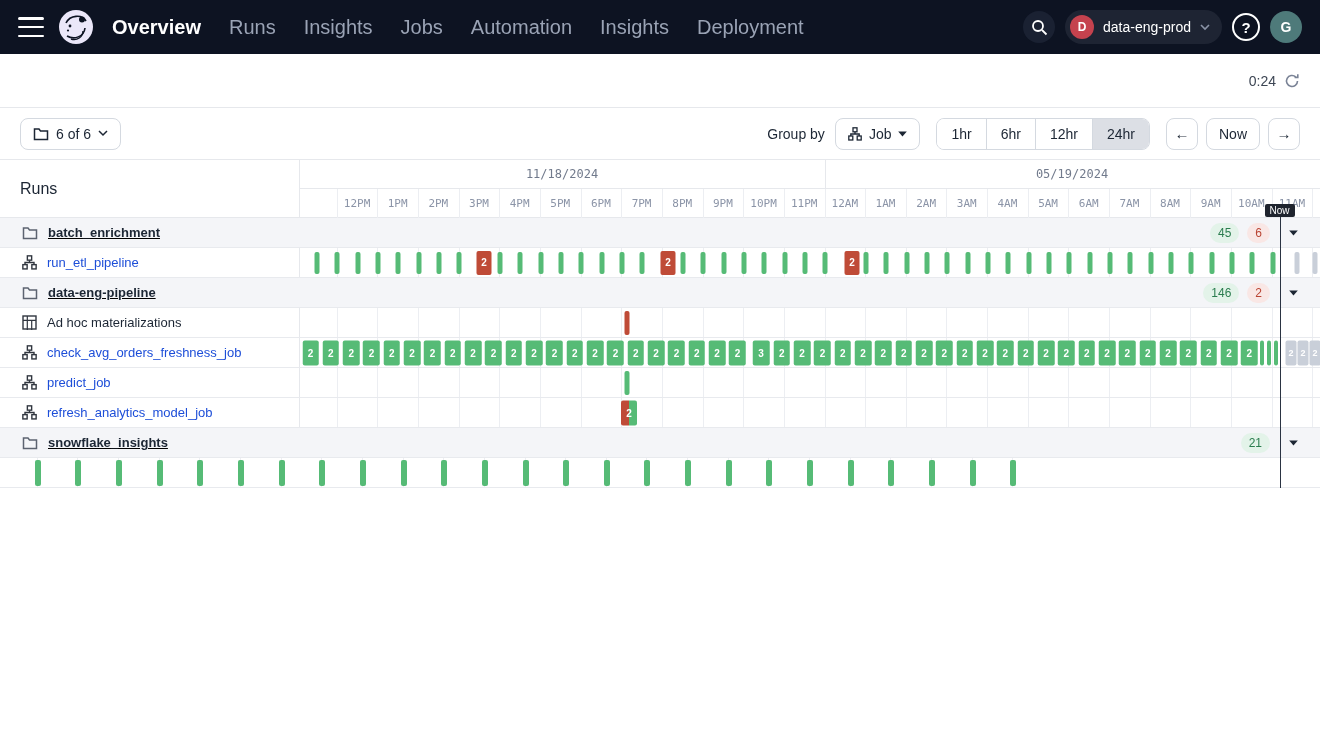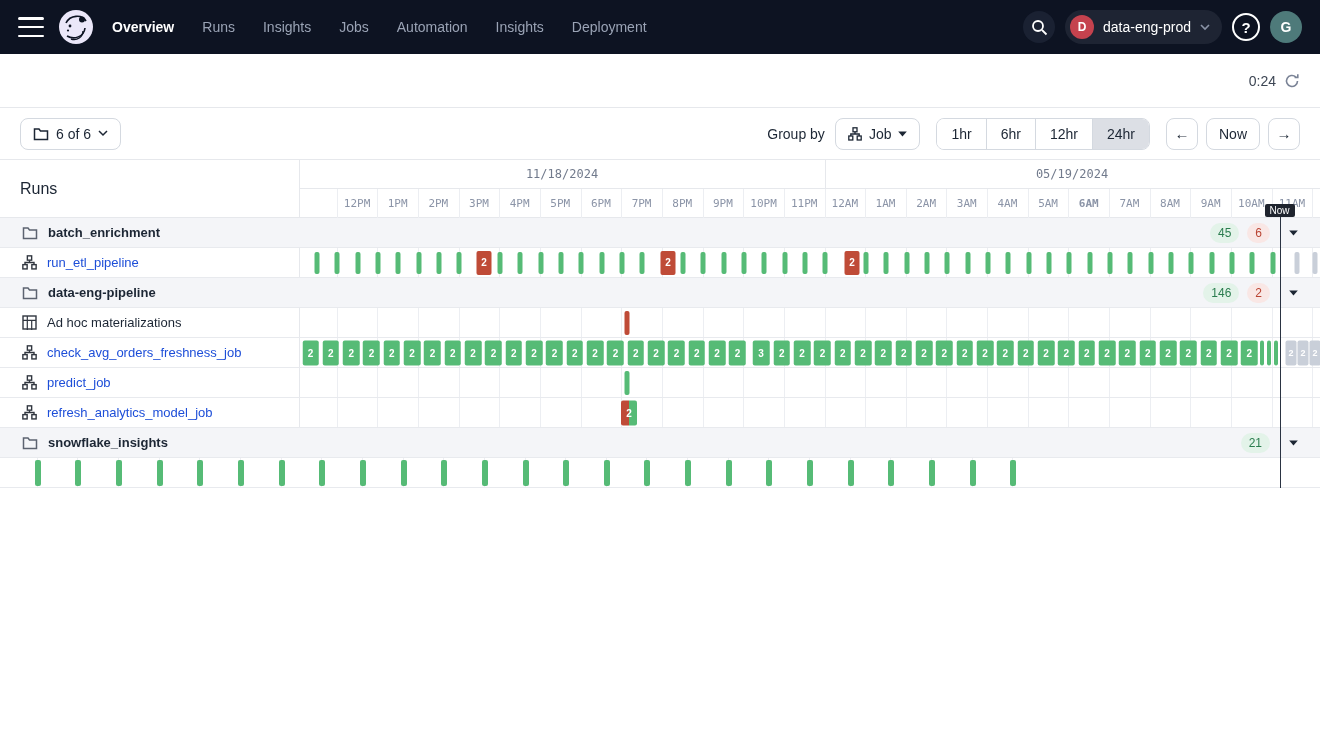--- a/index.html
+++ b/index.html
@@ -4,21 +4,21 @@
 <style>
   * { box-sizing: border-box; margin: 0; padding: 0; }
   html,body { width: 1320px; height: 734px; background:#fff; font-family:"Liberation Sans", sans-serif; overflow:hidden; }
 
   
   .topnav { height:54px; background:#0D1322; display:flex; align-items:center; padding:0 18px; }
   .hamburger { width:26px; height:20px; display:flex; flex-direction:column; justify-content:space-between; background:none; border:none; cursor:pointer; margin-right:14px; }
   .hamburger span { display:block; height:2.5px; background:#fff; border-radius:2px; }
   .logo { width:36px; height:36px; margin-right:18px; flex:none; }
   .nav-items { display:flex; align-items:center; gap:28px; }
-  .nav-item { font-size:14px; color:#9AA3B5; font-weight:500; cursor:pointer; white-space:nowrap; }
+  .nav-item { font-size:20px; color:#9AA3B5; font-weight:500; cursor:pointer; white-space:nowrap; }
   .nav-item.active { color:#fff; font-weight:700; }
   .topnav-right { margin-left:auto; display:flex; align-items:center; gap:10px; }
   .icon-circle-btn { width:32px; height:32px; border-radius:50%; background:#1A2132; border:none; display:flex; align-items:center; justify-content:center; cursor:pointer; }
   .deploy-pill { height:34px; border-radius:17px; background:#1E2433; border:none; display:flex; align-items:center; gap:9px; padding:0 12px 0 5px; cursor:pointer; }
   .deploy-badge { width:24px; height:24px; border-radius:50%; background:#C5424E; color:#fff; font-size:12px; font-weight:700; display:flex; align-items:center; justify-content:center; }
   .deploy-name { color:#fff; font-size:14px; font-weight:500; }
   .help-btn { width:28px; height:28px; border-radius:50%; background:none; border:2px solid #fff; color:#fff; font-size:15px; font-weight:700; display:flex; align-items:center; justify-content:center; cursor:pointer; }
   .avatar { width:32px; height:32px; border-radius:50%; background:#4E7A7A; color:#fff; font-size:14px; font-weight:600; display:flex; align-items:center; justify-content:center; cursor:pointer; border:none; }
 
   
@@ -55,21 +55,21 @@
   .date-row { position:absolute; left:300px; right:0; top:0; height:29px; border-bottom:1px solid #E6E8EC; }
   .date-label { position:absolute; top:7px; transform:translateX(-50%); font-family:"DejaVu Sans Mono", monospace; font-size:12px; color:#717A8C; }
   .hour-row { position:absolute; left:300px; right:0; top:29px; height:29px; }
   .hour-label { position:absolute; top:8px; transform:translateX(-50%); font-family:"DejaVu Sans Mono", monospace; font-size:11px; color:#8B94A7; }
   .vline { position:absolute; top:0; bottom:0; width:1px; background:#ECEEF2; }
 
   .grid-rows { position:relative; }
   .grid-row { height:30px; display:flex; align-items:stretch; border-bottom:1px solid #E8EAEE; background:#fff; }
   .grid-row.group { background:#F4F5F8; cursor:pointer; }
   .row-label { width:300px; flex:none; display:flex; align-items:center; gap:10px; padding-left:22px; border-right:1px solid #E6E8EC; overflow:hidden; }
-  .grid-row.group .row-label { border-right:none; width:auto; }
+  .grid-row.group .row-label { border-right:none; width:auto;text-decoration:underline; }
   .row-name { font-size:13px; color:#1C2634; white-space:nowrap; }
   .grid-row.group .row-name { font-weight:700; }
   .grid-row.job .row-name { color:#1d4ed8; cursor:pointer; }
   .row-track { flex:1; position:relative; overflow:hidden; }
   .row-right { margin-left:auto; display:flex; align-items:center; gap:8px; padding-right:12px; }
   .badge { height:20px; border-radius:10px; padding:0 8px; font-size:12px; display:flex; align-items:center; }
   .badge.success { background:#E3F3E9; color:#2B7D4F; }
   .badge.failure { background:#F9E7E5; color:#BA4433; }
   .caret-btn { width:30px; height:24px; background:none; border:none; cursor:pointer; display:flex; align-items:center; justify-content:center; }
 
@@ -215,21 +215,21 @@
         <span class="hour-label" style="left: 585.475px;">1AM</span>
         <div class="vline" style="left: 605.8px;"></div>
         <span class="hour-label" style="left: 626.125px;">2AM</span>
         <div class="vline" style="left: 646.45px;"></div>
         <span class="hour-label" style="left: 666.775px;">3AM</span>
         <div class="vline" style="left: 687.1px;"></div>
         <span class="hour-label" style="left: 707.425px;">4AM</span>
         <div class="vline" style="left: 727.75px;"></div>
         <span class="hour-label" style="left: 748.075px;">5AM</span>
         <div class="vline" style="left: 768.4px;"></div>
-        <span class="hour-label" style="left: 788.725px; font-weight: bold;">6AM</span>
+        <span class="hour-label" style="left: 788.725px;">6AM</span>
         <div class="vline" style="left: 809.05px;"></div>
         <span class="hour-label" style="left: 829.375px;">7AM</span>
         <div class="vline" style="left: 849.7px;"></div>
         <span class="hour-label" style="left: 870.025px;">8AM</span>
         <div class="vline" style="left: 890.35px;"></div>
         <span class="hour-label" style="left: 910.675px;">9AM</span>
         <div class="vline" style="left: 931px;"></div>
         <span class="hour-label" style="left: 951.325px;">10AM</span>
         <div class="vline" style="left: 971.65px;"></div>
         <span class="hour-label" style="left: 991.975px;">11AM</span>

